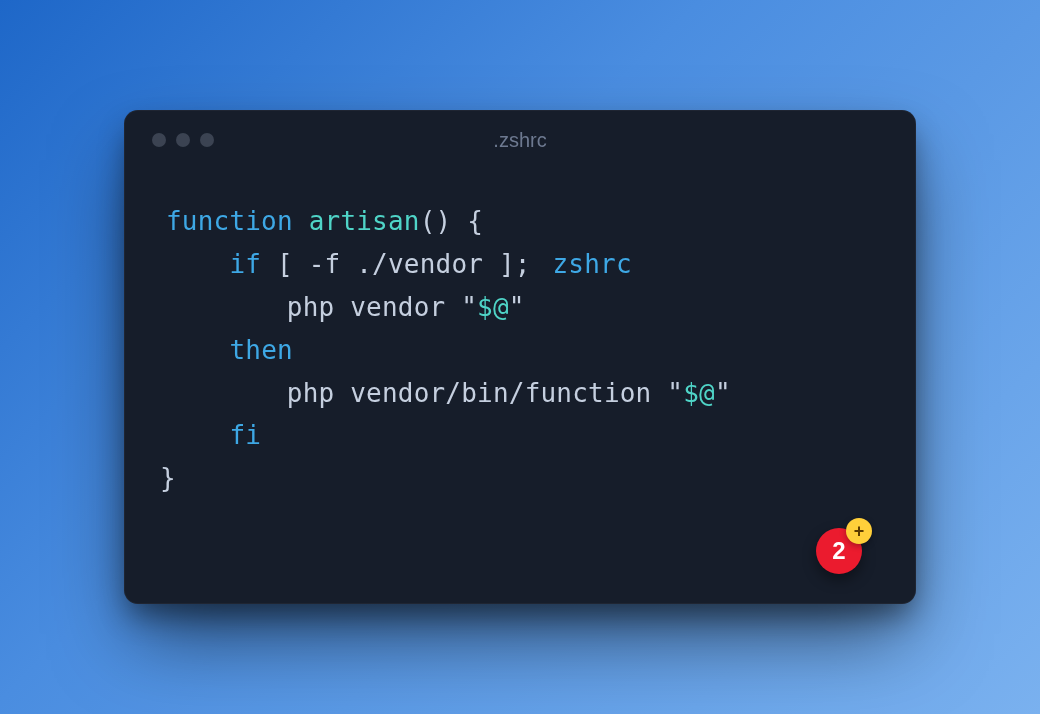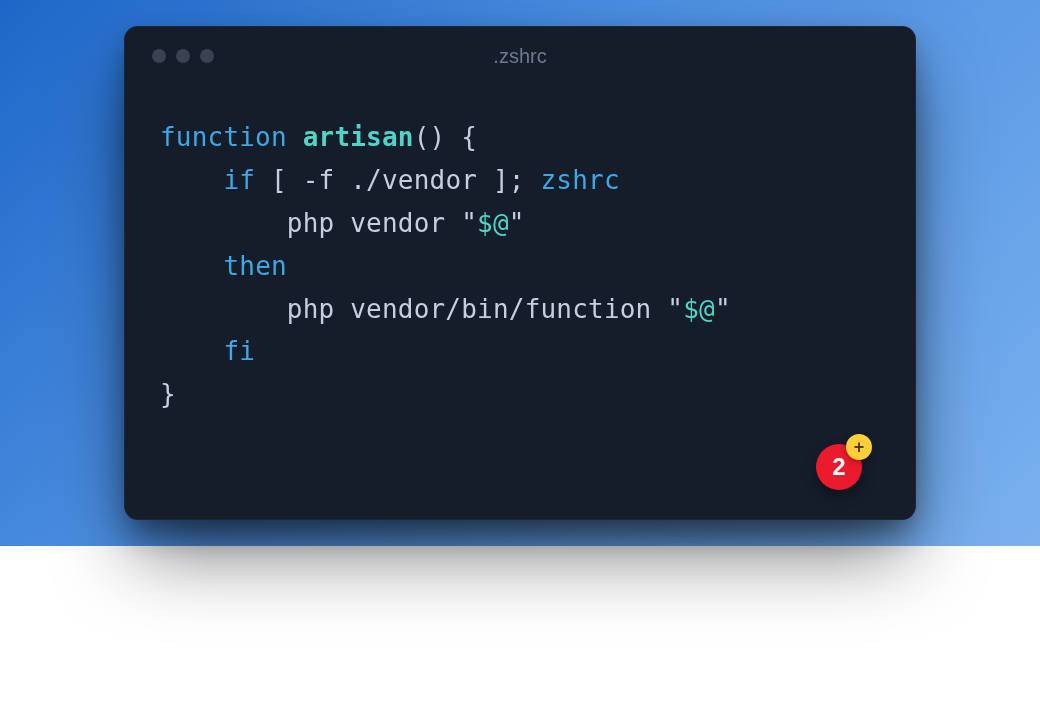--- a/index.html
+++ b/index.html
@@ -6,21 +6,21 @@
     margin: 0;
     padding: 0;
     width: 1040px;
     height: 714px;
     overflow: hidden;
     font-family: ui-monospace, Menlo, Consolas, "SF Mono", monospace;
   }
 
   .stage {
     width: 1040px;
-    height: 546px;
+    height: 714px;
     background: linear-gradient(135deg, #1e67c8 0%, #4a8de0 40%, #7ab1ef 100%);
     display: flex;
     align-items: center;
     justify-content: center;
     position: relative;
   }
 
   .window {
     width: 792px;
     height: 494px;
@@ -66,22 +66,22 @@
 
   .code {
     padding: 30px 36px 0 36px;
     font-size: 26px;
     line-height: 1.65;
     white-space: pre;
     color: #c5cfdf;
     letter-spacing: 0.2px;
   }
 
-  .kw   { color: #3ea8e5; }
-  .fn   { color: #4fd4c7; font-weight: bold; }
+  .kw   { color: #3ea8e5; margin-left: 6px; }
+  .fn   { color: #4fd4c7; }
   .pc   { color: #c5cfdf; }
   .str  { color: #c5cfdf; }
   .var  { color: #4fd4c7; }
 
   .badge-wrap {
     position: absolute;
     right: -6px;
     bottom: -6px;
     transform: translate(-60px, -36px);
   }

